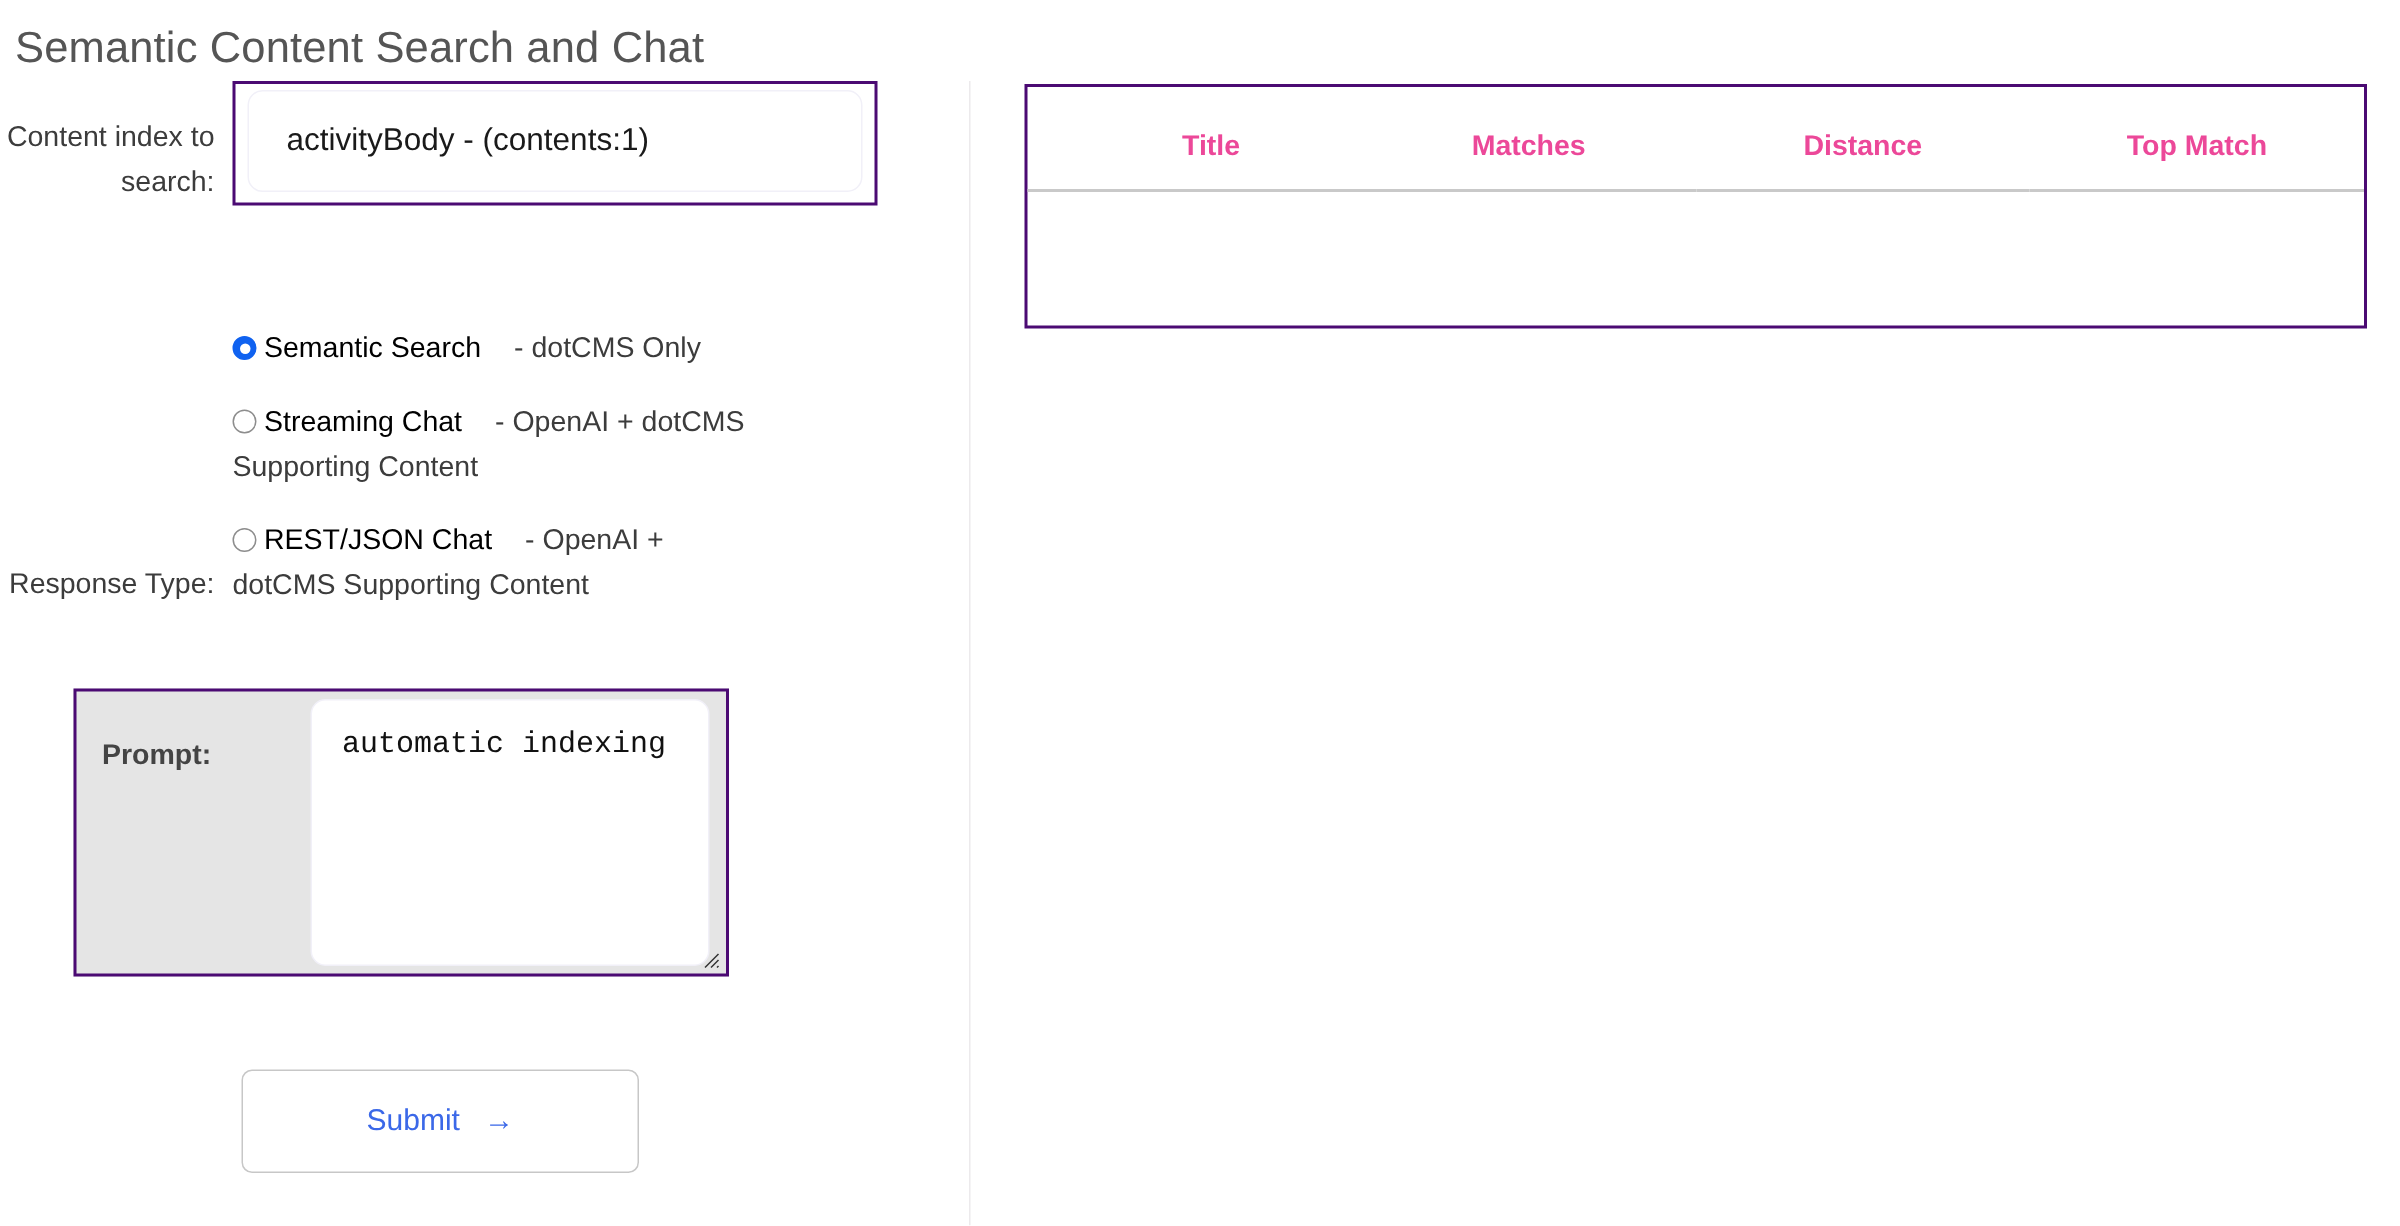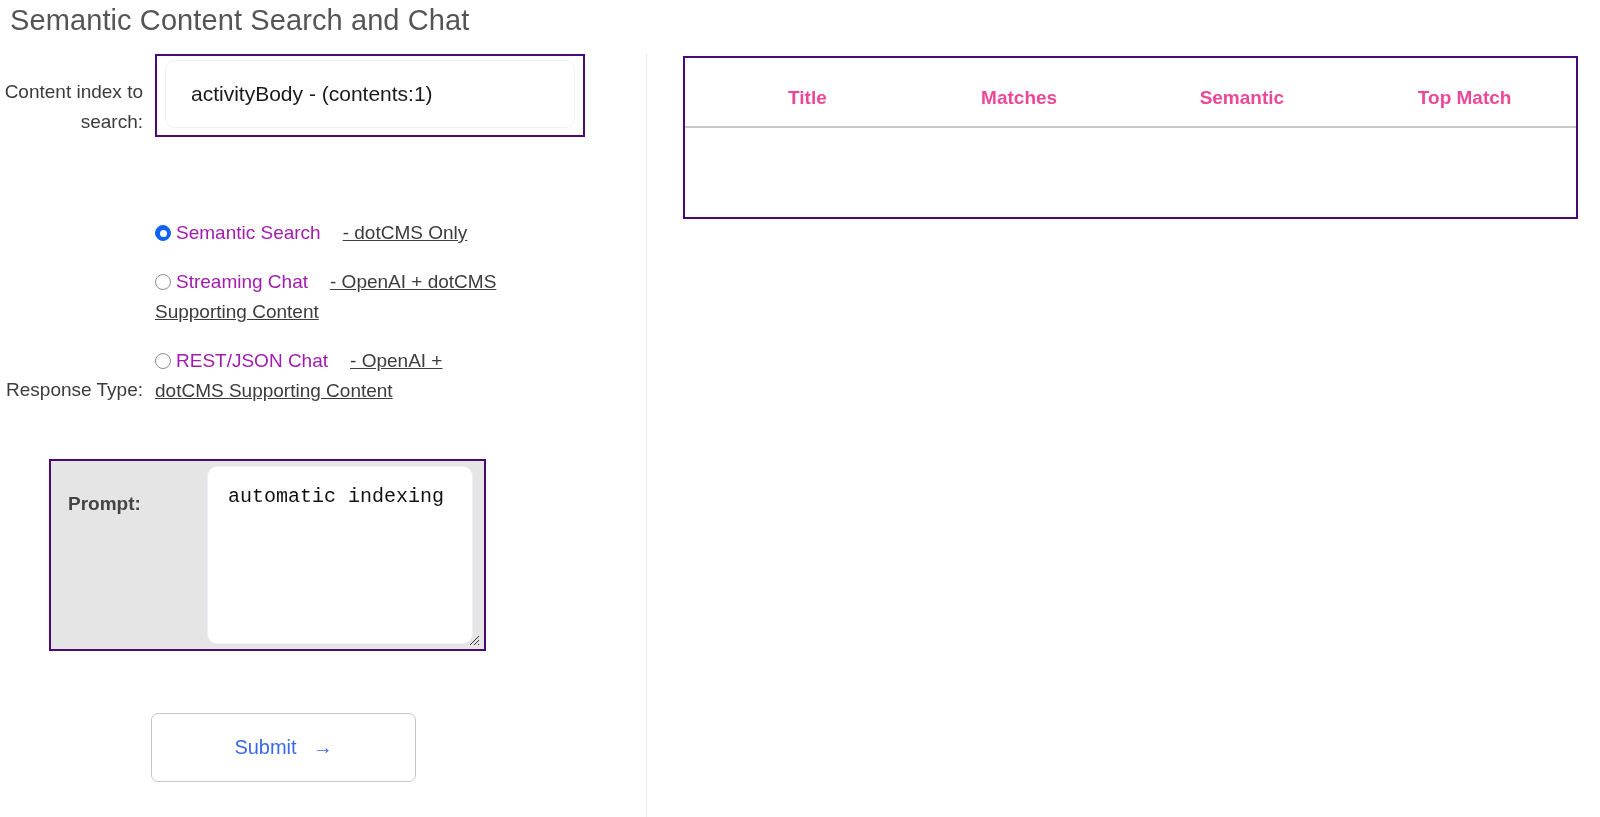--- a/index.html
+++ b/index.html
@@ -14,21 +14,21 @@
     font-family: "Liberation Sans", sans-serif;
     color: #333333;
     overflow: hidden;
     position: relative;
   }
 
   
   .page-title {
     position: absolute;
     left: 10px;
-    top: 4px;
+    top: 16px;
     font-size: 29px;
     font-weight: 400;
     color: #555555;
     letter-spacing: 0.1px;
     white-space: nowrap;
   }
 
   
   .pane-divider {
     position: absolute;
@@ -142,22 +142,22 @@
     position: absolute;
     left: 50%;
     top: 50%;
     width: 7px;
     height: 7px;
     margin-left: -3.5px;
     margin-top: -3.5px;
     border-radius: 50%;
     background: #ffffff;
   }
-  .radio-main { color: #a21caf; }
-  .radio-desc { color: #3c3c3c; margin-left: 22px; text-decoration: underline; }
+  .radio-main { color: #000000; }
+  .radio-desc { color: #3c3c3c; margin-left: 22px; }
 
   
   .row-prompt {
     left: 49px;
     top: 405px;
     box-sizing: border-box;
     width: 437px;
     height: 192px;
     border: 2px solid #4b0a73;
     background: #e5e5e5;
@@ -198,21 +198,21 @@
     right: 4px;
     bottom: 3px;
     width: 13px;
     height: 13px;
     pointer-events: none;
   }
 
   
   .submit-wrap {
     position: absolute;
-    left: 151px;
+    left: 161px;
     top: 659px;
   }
   .submit-button {
     box-sizing: border-box;
     width: 265px;
     height: 69px;
     border: 1px solid #c7c7c7;
     border-radius: 7px;
     background: #ffffff;
     color: #3b68e8;
@@ -304,21 +304,21 @@
   </div>
 
 </div>
 
 <div class="results-pane">
   <table class="results-table">
     <thead>
       <tr>
         <th>Title</th>
         <th>Matches</th>
-        <th>Semantic</th>
+        <th>Distance</th>
         <th>Top Match</th>
       </tr>
     </thead>
     <tbody>
       <tr>
         <td class="results-body-spacer" colspan="4"></td>
       </tr>
     </tbody>
   </table>
 </div>

